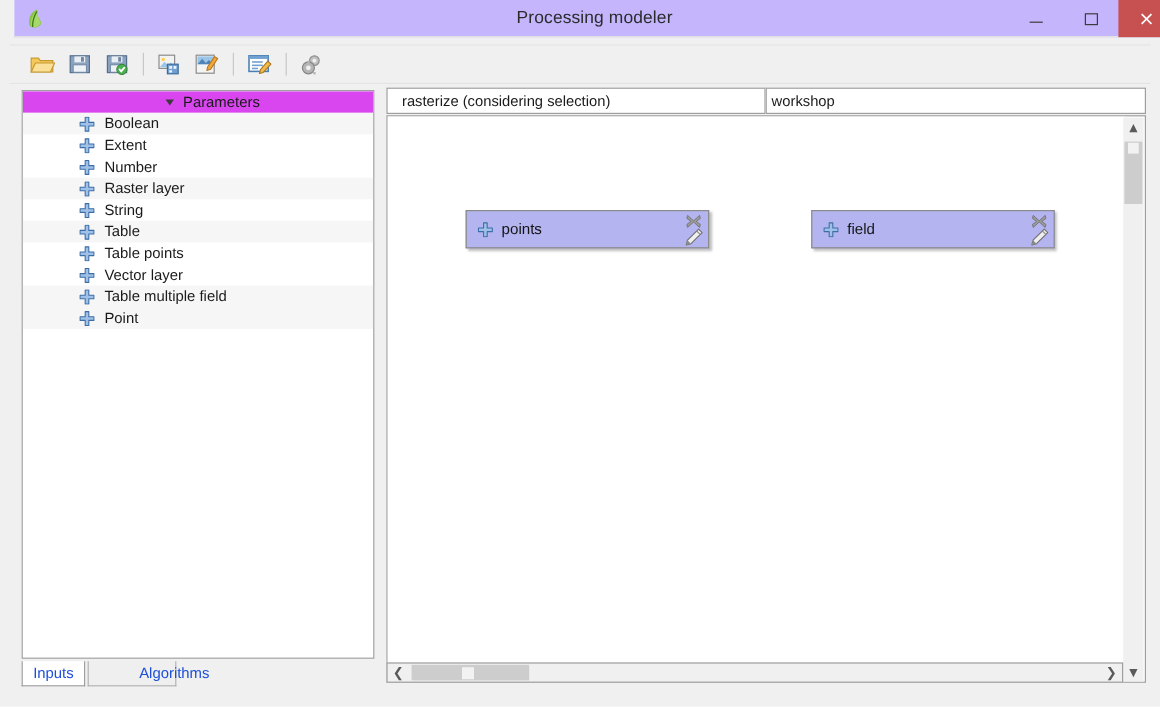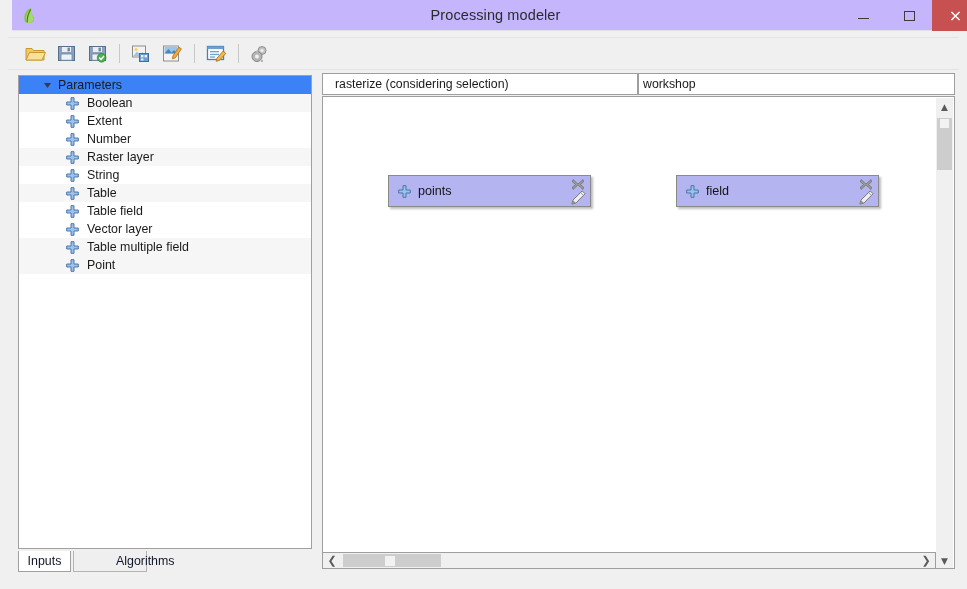--- a/index.html
+++ b/index.html
@@ -138,21 +138,22 @@
     font-size: 12.4px;
     color: #1a1a1a;
     display: flex;
     align-items: center;
     white-space: nowrap;
     box-sizing: border-box;
   }
   .tree-row.alt { background: #f6f6f6; }
   .tree-root {
     padding-left: 22px;
-    background: #3b82f6;
+    background: #d946ef;
+    justify-content: center;
   }
   .tree-child { padding-left: 47px; }
   .disclosure {
     width: 12px;
     height: 12px;
     margin-right: 5px;
     display: inline-flex;
     align-items: center;
     justify-content: center;
     flex: none;
@@ -170,21 +171,21 @@
     left: 18px; top: 551px;
     width: 294px;
     height: 21px;
   }
   .tab {
     position: absolute;
     top: 0;
     height: 21px;
     line-height: 20px;
     font-size: 12.4px;
-    color: #0f172a;
+    color: #1d4ed8;
     text-align: center;
     box-sizing: border-box;
   }
   .tab-inputs {
     left: 0;
     width: 53px;
     background: #ffffff;
     border: 1px solid #a0a0a0;
     border-top: none;
   }
@@ -503,21 +504,21 @@
         <svg class="cross-icon" viewBox="0 0 13 13">
           <path d="M5 0.7 h3 v4.3 h4.3 v3 H8 v4.3 H5 V8 H0.7 V5 H5 Z" fill="#9fc0e8" stroke="#3c6ea5" stroke-width="0.9" stroke-linejoin="round"></path>
         </svg>
         <span>Table</span>
       </div>
 
       <div class="tree-row tree-child">
         <svg class="cross-icon" viewBox="0 0 13 13">
           <path d="M5 0.7 h3 v4.3 h4.3 v3 H8 v4.3 H5 V8 H0.7 V5 H5 Z" fill="#9fc0e8" stroke="#3c6ea5" stroke-width="0.9" stroke-linejoin="round"></path>
         </svg>
-        <span>Table field</span>
+        <span>Table points</span>
       </div>
 
       <div class="tree-row tree-child">
         <svg class="cross-icon" viewBox="0 0 13 13">
           <path d="M5 0.7 h3 v4.3 h4.3 v3 H8 v4.3 H5 V8 H0.7 V5 H5 Z" fill="#9fc0e8" stroke="#3c6ea5" stroke-width="0.9" stroke-linejoin="round"></path>
         </svg>
         <span>Vector layer</span>
       </div>
 
       <div class="tree-row tree-child alt">

